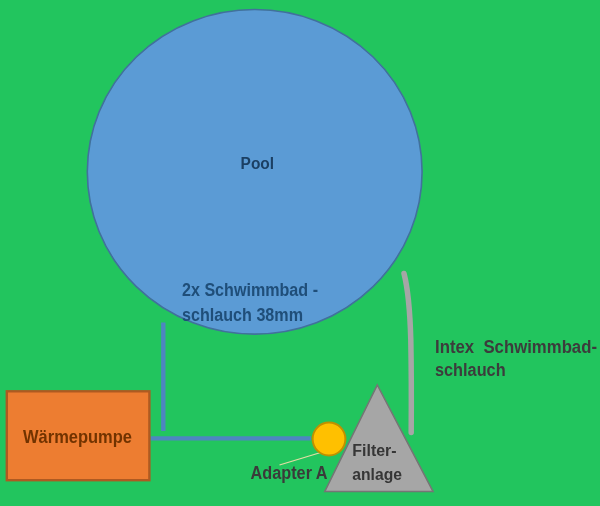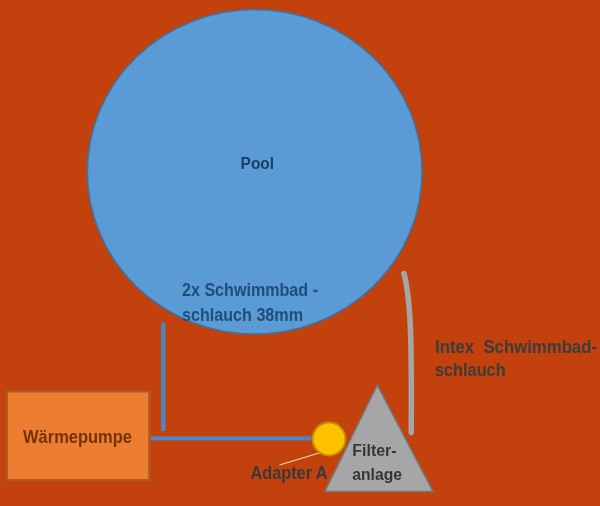--- a/index.html
+++ b/index.html
@@ -1,16 +1,16 @@
 <!DOCTYPE html>
 <html><head>
 <meta charset="utf-8">
 <style>
 html,body{margin:0;padding:0;background:#ffffff;}
-#canvas{position:relative;width:600px;height:506px;overflow:hidden;background:#c2410c;}
+#canvas{position:relative;width:600px;height:506px;overflow:hidden;background:#22c55e;}
 svg text{font-family:"Liberation Sans",sans-serif;font-weight:bold;}
 </style>
 </head>
 <body>
 <div id="canvas">
 <svg width="600" height="506" viewBox="0 0 600 506" style="filter:blur(0.7px);">
 
   <ellipse cx="254.7" cy="171.8" rx="167.4" ry="162.3" fill="#5B9BD5" stroke="#41719C" stroke-width="1.6"></ellipse>
 
   <line x1="163.3" y1="322.5" x2="163.3" y2="431" stroke="#4E86C0" stroke-width="4.4"></line>

